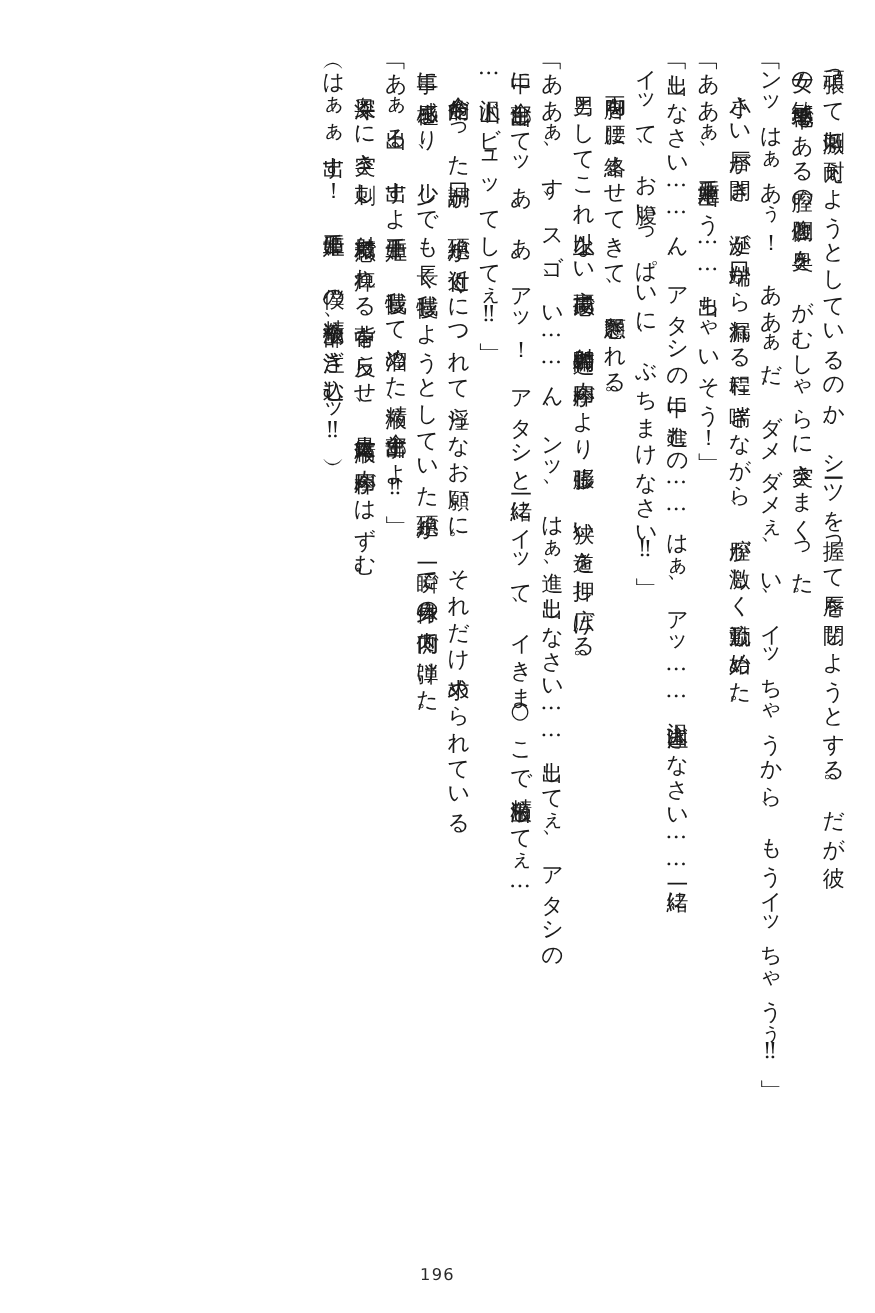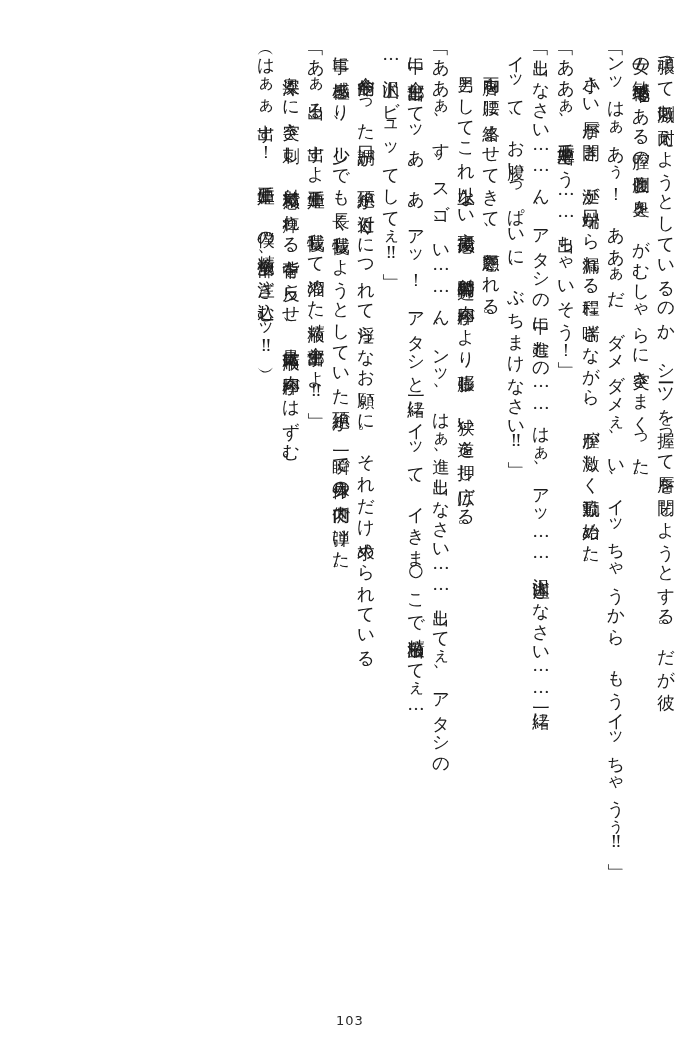--- a/index.html
+++ b/index.html
@@ -83,15 +83,15 @@
     <div class="line">「ああぁ、す、スゴ、い……ん、ンッ、はぁ進、出しなさい……出してぇ、アタシの</div>
     <div class="line">中に全部出してッあ、あ、アッ！　アタシと一緒にイッて、イきま○こで精液出してぇ…</div>
     <div class="line">…沢山ドビュッてしてぇ‼」</div>
     <div class="line">　命令的だった口調が、絶頂が近付くにつれて淫らなお願いに。それだけ求められている</div>
     <div class="line">事に感極まり、少しでも長く我慢しようとしていた絶頂が、一瞬で身体の内側で弾けた。</div>
     <div class="line">「あぁ出る、出すよ千亜姫！　我慢して溜めた精液、全部出すよ‼」</div>
     <div class="line">　奥深くに突き刺し、射精感で痺れる背中を反らせ、大量精液に肉棒がはずむ。</div>
     <div class="line">（はぁぁ出す！　千亜姫に、僕の精液全部、注ぎ込むッ‼）</div>
   </div>
 
-  <div id="page-number">103</div>
+  <div id="page-number">196</div>
 
 </div>
 
 </body></html>

